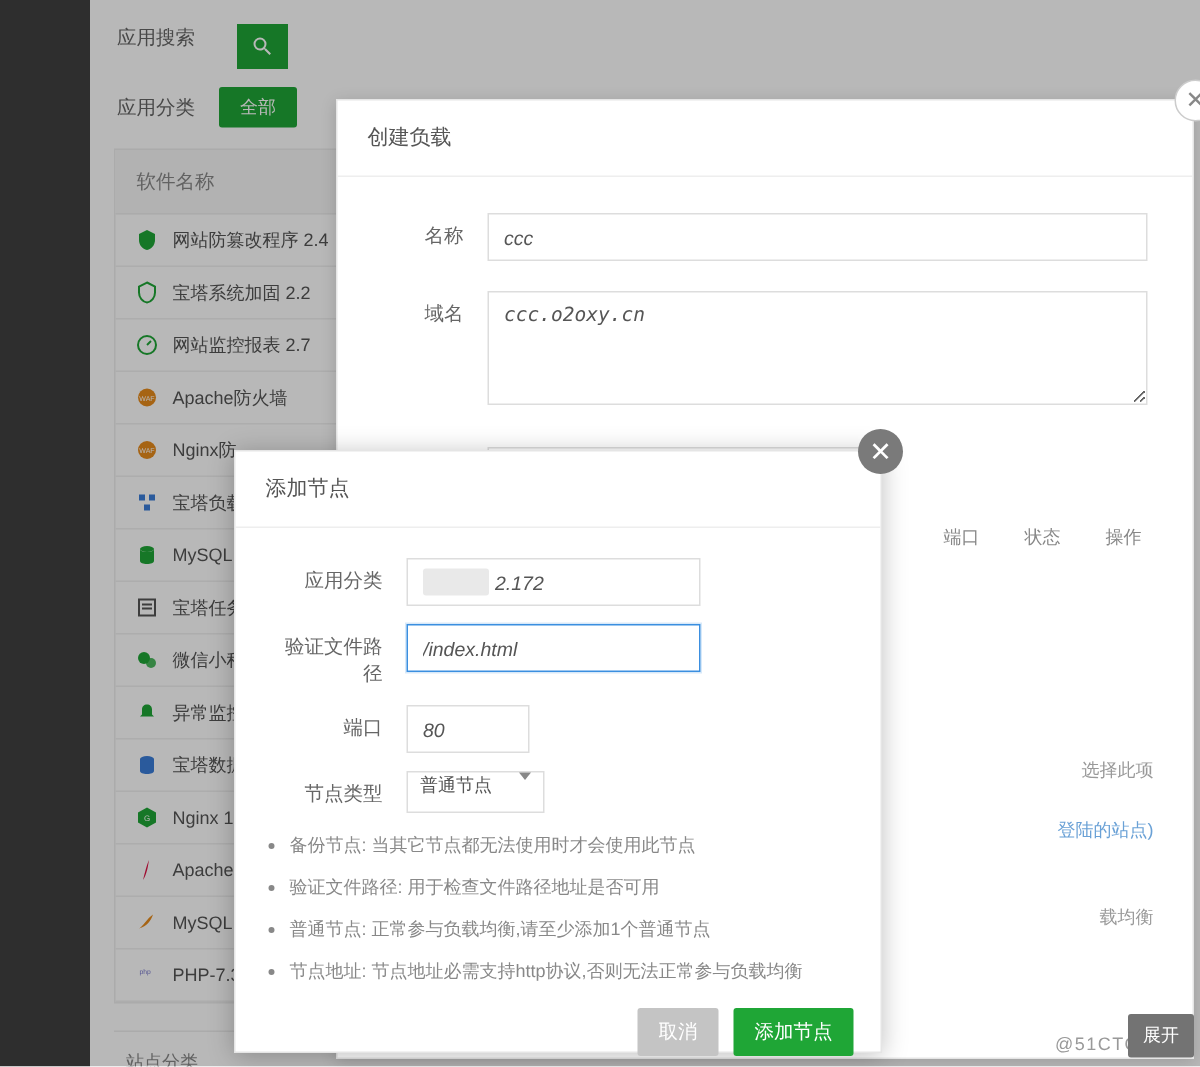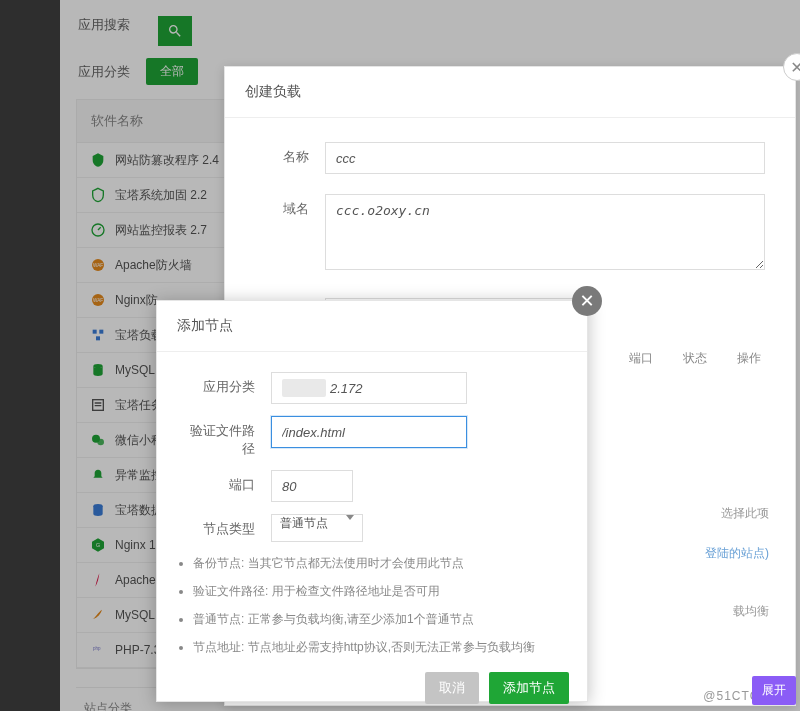--- a/index.html
+++ b/index.html
@@ -63,21 +63,21 @@
     .select-small { width: 92px; height: 28px; border: 1px solid #ddd; display: flex; align-items: flex-start; justify-content: space-between; padding: 0 8px; font-size: 12px; color: #555; }
     .bullets { padding: 6px 22px 0 36px; }
     .bullets li { color: #888; font-size: 12px; list-style: disc; margin-bottom: 10px; line-height: 1.5; }
     .button-row { display: flex; justify-content: flex-end; gap: 10px; padding: 6px 18px 14px 0; }
     .btn-grey { background: #c4c4c4; color: #fff; padding: 7px 14px; font-size: 13px; border-radius: 2px; cursor: pointer; }
     .btn-green { background: #1fa636; color: #fff; padding: 7px 14px; font-size: 13px; border-radius: 2px; cursor: pointer; }
     .ip-shaded { display: flex; align-items: center; }
     .ip-mask { width: 44px; height: 18px; background: #e9e9e9; border-radius: 2px; margin-right: 4px; }
 
     .watermark { position: absolute; right: 40px; bottom: 8px; font-size: 12px; color: #999; letter-spacing: 1px; }
-    .bottom-right-green { position: absolute; right: 4px; bottom: 6px; background: #8b5cf6; color: #fff; padding: 6px 10px; font-size: 12px; border-radius: 2px; }
+    .bottom-right-green { position: absolute; right: 4px; bottom: 6px; background: #737373; color: #fff; padding: 6px 10px; font-size: 12px; border-radius: 2px; }
   </style>
 </head>
 <body>
 
 <div class="left-strip"></div>
 
 <div class="main">
   <div class="search-row">
     <span class="label-dim">应用搜索</span>
     <div class="search-btn">

